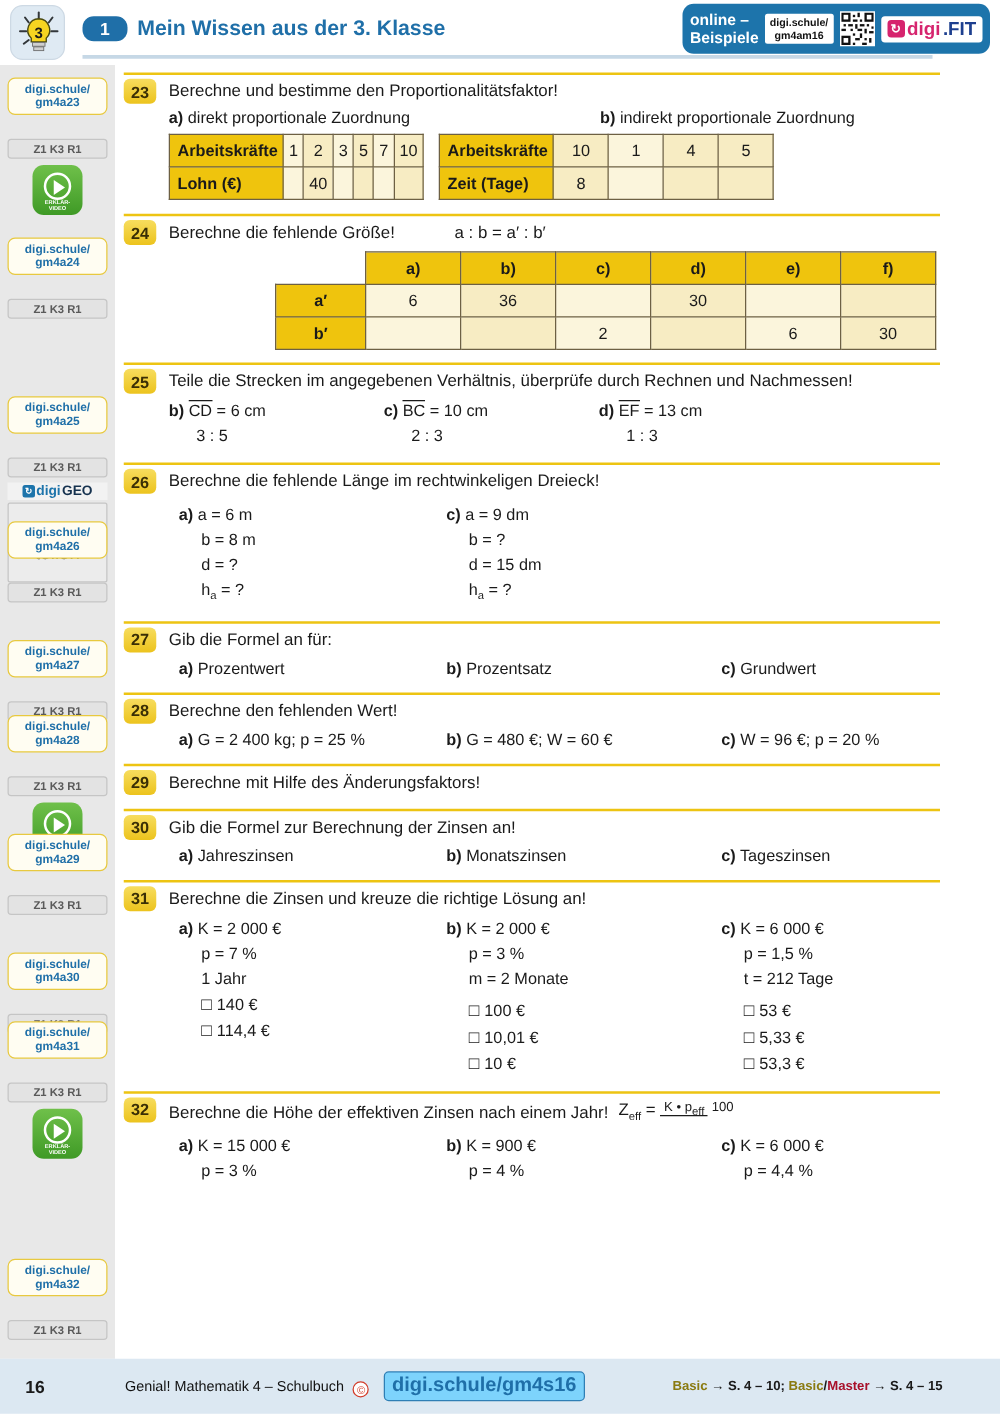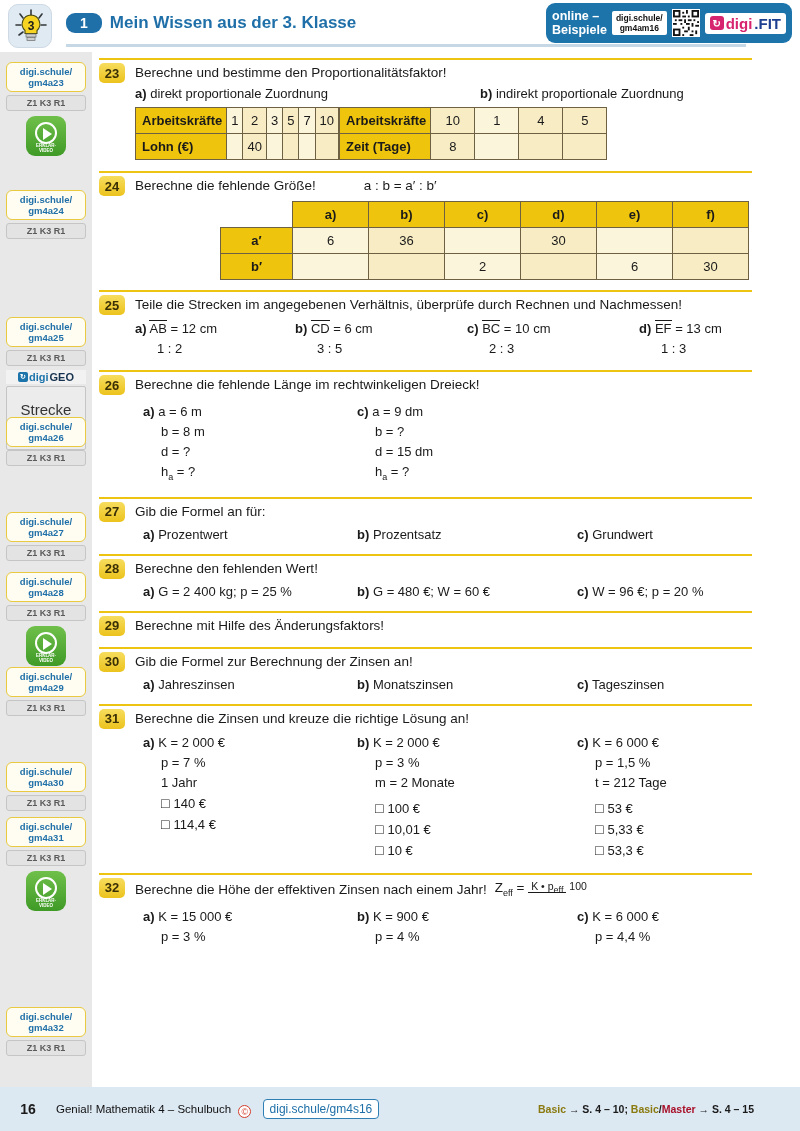--- a/index.html
+++ b/index.html
@@ -79,21 +79,21 @@
 
   
   .side-item { position: absolute; left: 6px; width: 80px; }
   .chip-code {
     background: #fffdf2; border: 1.4px solid #e8c93f;
     border-radius: 6px; color: #1f6fa8;
     font-size: 9.5px; font-weight: bold; line-height: 11px;
     text-align: center; padding: 3px 2px;
   }
   .chip-ref {
-    margin-top: 3px; background: #e3e3e3;
+    margin-top: 19px; background: #e3e3e3;
     border: 1px solid #c5c5c5; border-radius: 3px;
     color: #5a5a5a; font-size: 9px; font-weight: bold;
     text-align: center; padding: 2px 0;
   }
   .video-icon {
     margin: 5px auto 0; width: 40px; height: 40px;
     border-radius: 9px;
     background: linear-gradient(#6fc04a, #3f9a26);
     position: relative;
   }
@@ -178,38 +178,38 @@
   .frac .num { border-bottom: 1.2px solid #1a1a1a; padding: 0 3px; }
   .frac .den { padding-top: 1px; }
 
   .cbx { font-size: 14px; margin-right: 4px; }
 
   
   .footer {
     position: absolute; bottom: 0; left: 0;
     width: 800px; height: 44px;
     background: #dce8f2;
-    display: flex; align-items: center;
+    display: flex; align-items: center; gap: 44px;
   }
   .f-page {
     width: 56px; text-align: center;
     font-size: 14px; font-weight: bold; color: #1a1a1a;
   }
   .f-title { font-size: 11.5px; color: #111; }
   .f-c {
     display: inline-block; width: 13px; height: 13px;
     border-radius: 50%; background: #fff; border: 1px solid #d23c2a;
     color: #d23c2a; font-size: 9px; text-align: center;
     line-height: 12px; vertical-align: -2px; margin: 0 4px;
   }
   .f-code {
     display: inline-block; margin-left: 4px;
-    background: #ffffff; border: 1px solid #2f7fb5;
+    background: #7dd3fc; border: 1px solid #2f7fb5;
     border-radius: 4px; color: #1f6fa8;
-    font-size: 12px; font-weight: normal; padding: 2px 6px;
+    font-size: 16px; font-weight: bold; padding: 2px 6px;
   }
   .f-right {
     margin-left: auto; margin-right: 46px;
     font-size: 10.5px; font-weight: bold;
   }
   .basic { color: #8a7a10; }
   .master { color: #a8102a; }
 </style>
 </head>
 <body>
@@ -413,21 +413,21 @@
         <div class="sub" style="margin-top:4px">
           <div class="sub-col" style="width:345px">
             <span class="lbl">a)</span>
             <span>direkt proportionale Zuordnung</span>
           </div>
           <div class="sub-col">
             <span class="lbl">b)</span>
             <span>indirekt proportionale Zuordnung</span>
           </div>
         </div>
-        <div style="display:flex; margin-top:6px">
+        <div style="display:flex; gap:12px; margin-top:6px">
           <table>
             <tbody>
                 <tr>
               <td class="hd">Arbeitskräfte</td>
               <td class="cA">1</td>
               <td class="cB">2</td>
               <td class="cA">3</td>
               <td class="cB">5</td>
               <td class="cA">7</td>
               <td class="cB">10</td>
@@ -506,25 +506,20 @@
           </table>
       </div>
     </div>
 
     <div class="ex" style="margin-top:10px">
       <div class="ex-rule"></div>
       <div class="ex-num">25</div>
       <div class="ex-body">
         <div class="ex-q">Teile die Strecken im angegebenen Verhältnis, überprüfe durch Rechnen und Nachmessen!</div>
         <div class="sub" style="margin-top:5px">
-          <div class="sub-col" style="width:160px">
-            <div class="line"><span class="lbl">a)</span>
-              <span class="ovl">AB</span><span> = 12 cm</span></div>
-            <div class="line" style="padding-left:22px">1 : 2</div>
-          </div>
           <div class="sub-col" style="width:172px">
             <div class="line"><span class="lbl">b)</span>
               <span class="ovl">CD</span><span> = 6 cm</span></div>
             <div class="line" style="padding-left:22px">3 : 5</div>
           </div>
           <div class="sub-col" style="width:172px">
             <div class="line"><span class="lbl">c)</span>
               <span class="ovl">BC</span><span> = 10 cm</span></div>
             <div class="line" style="padding-left:22px">2 : 3</div>
           </div>

